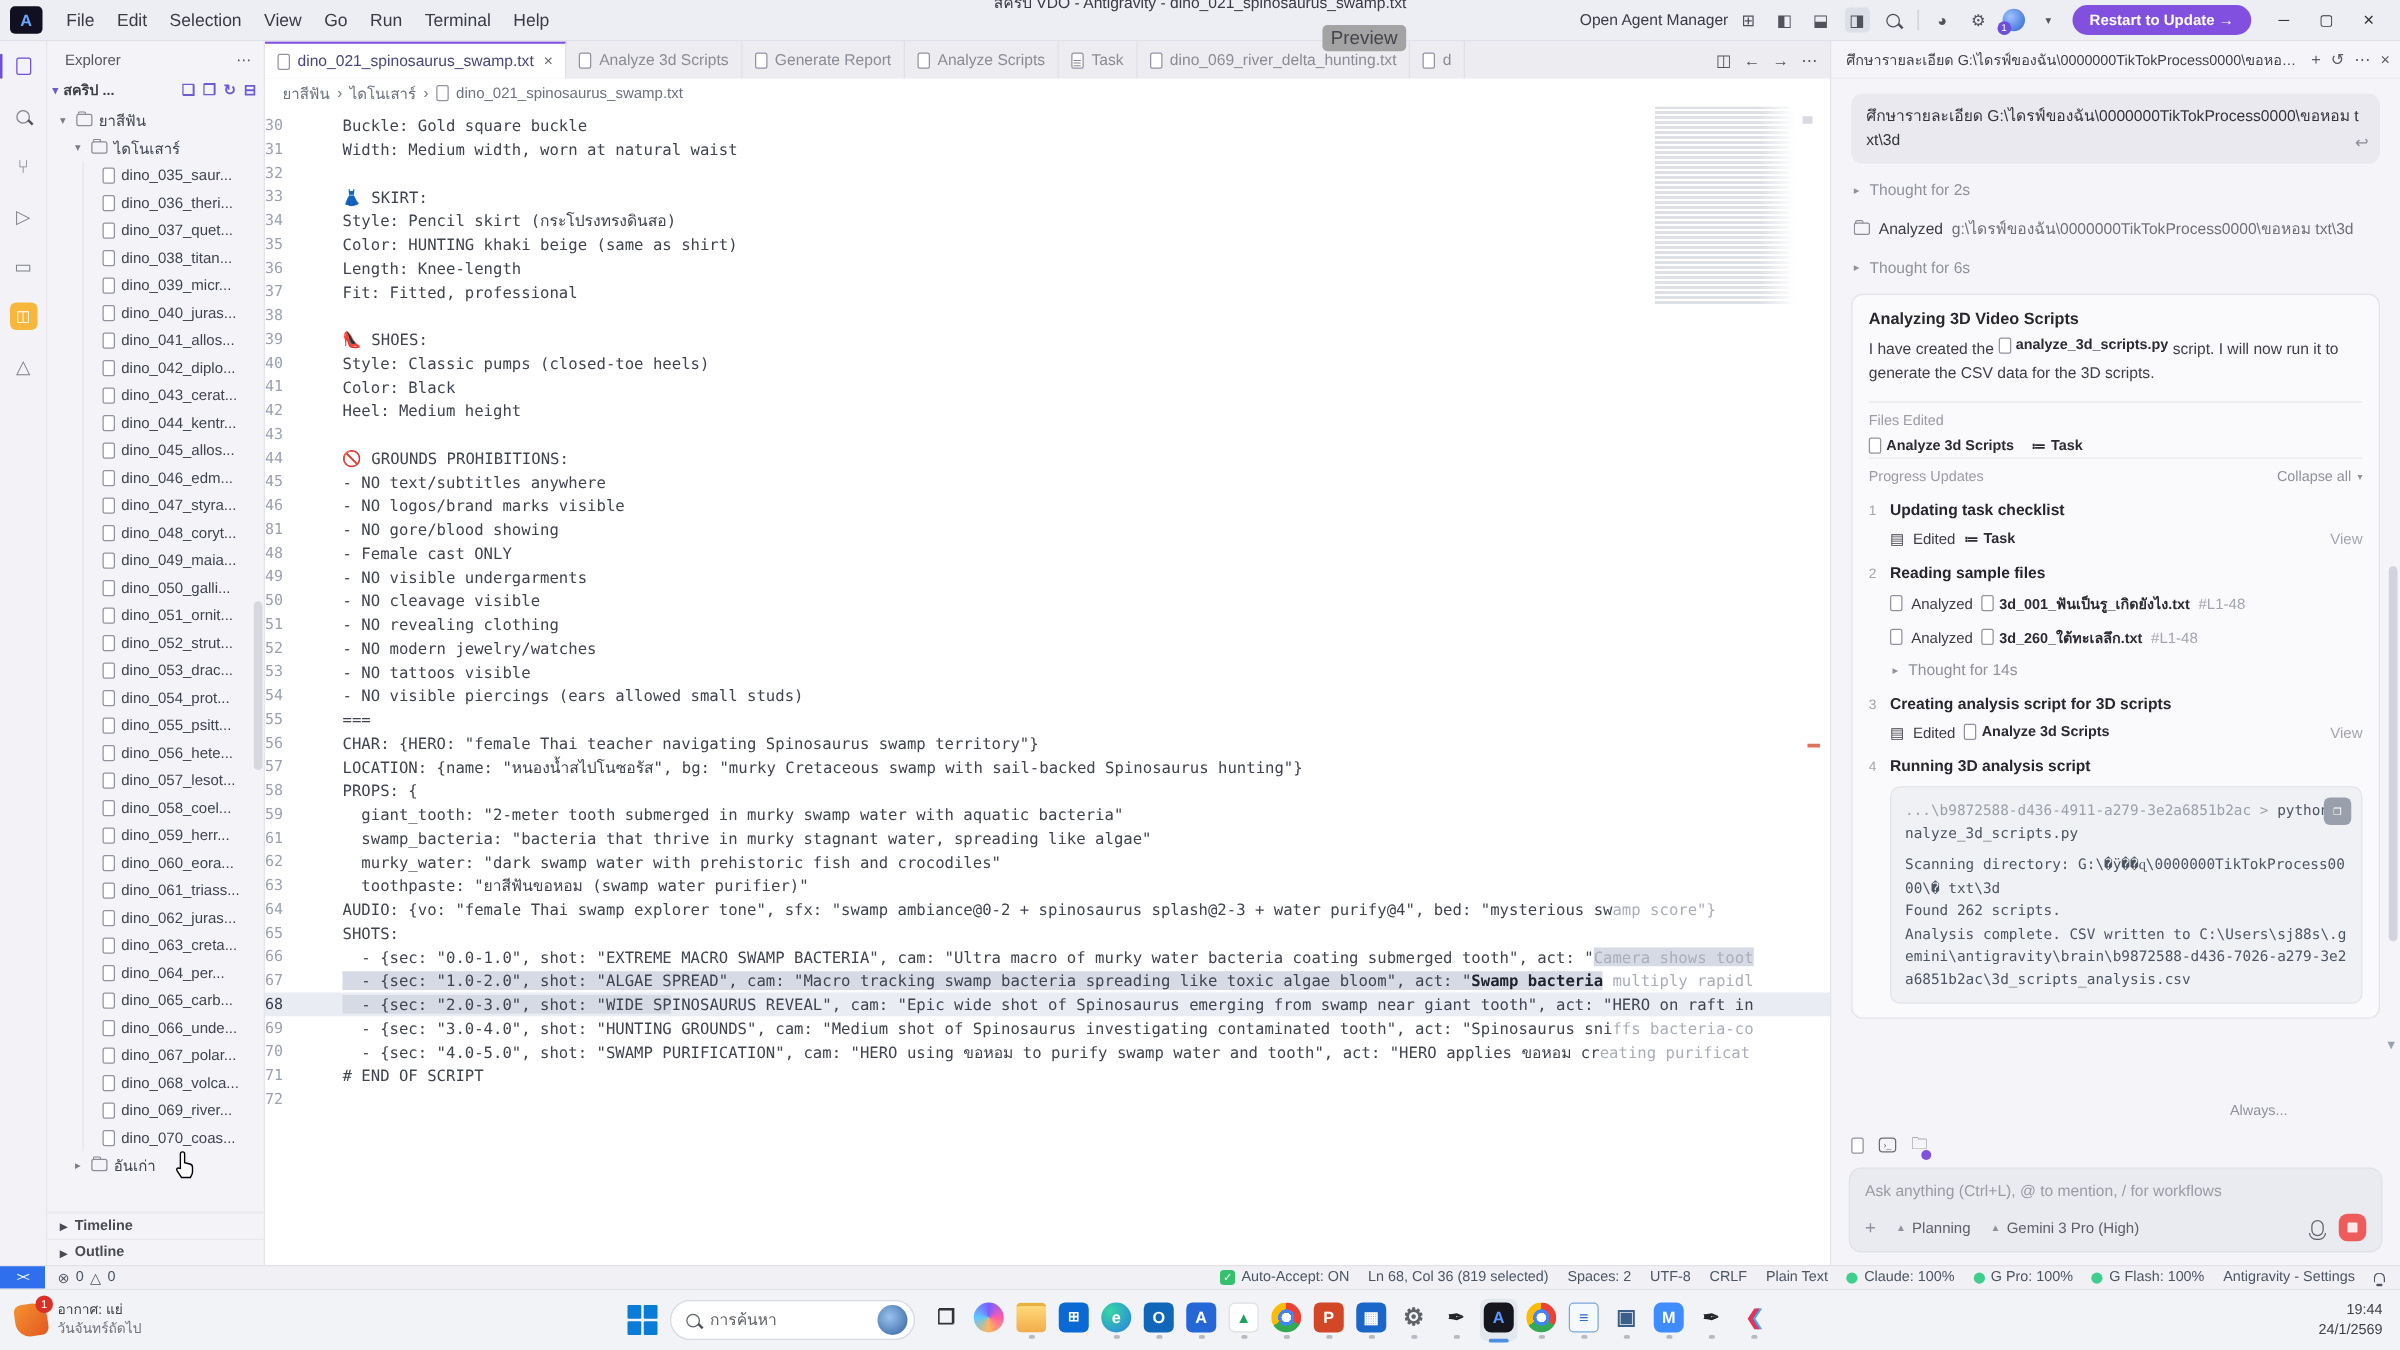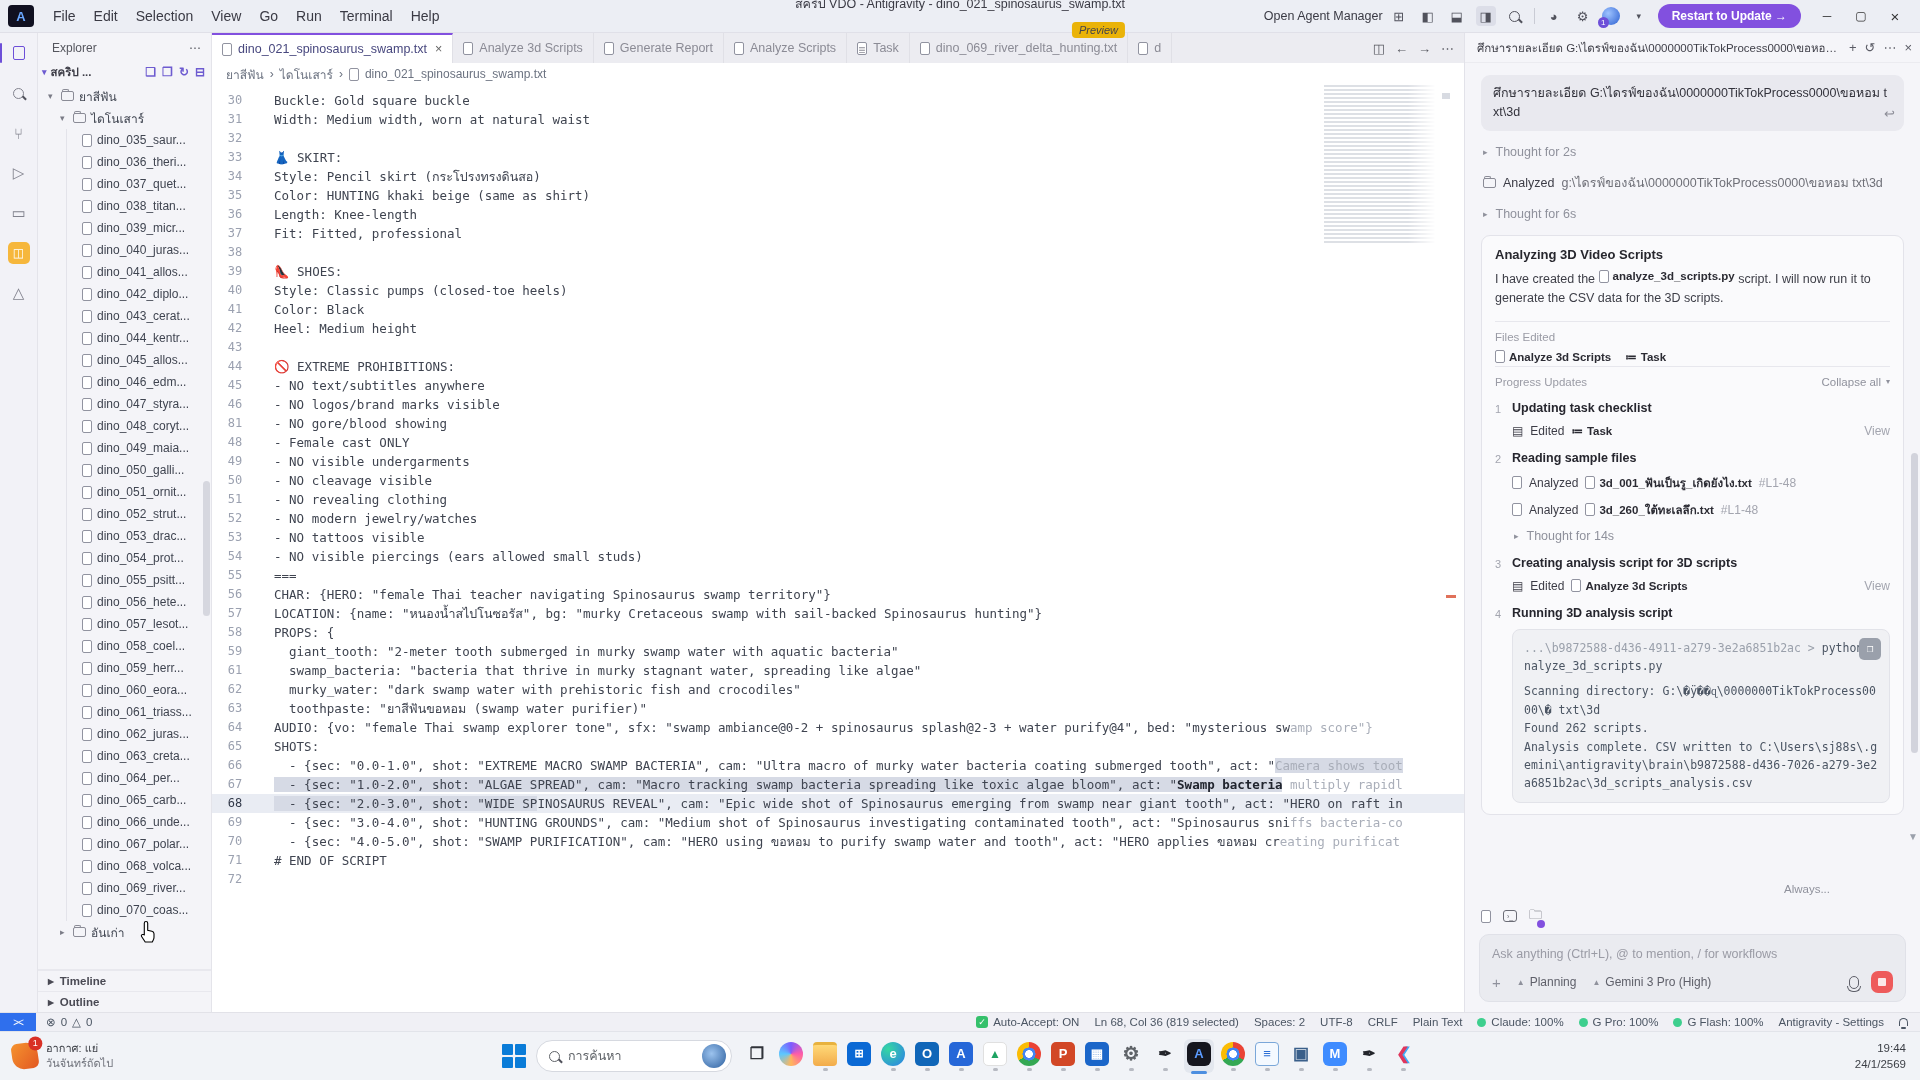--- a/index.html
+++ b/index.html
@@ -5,21 +5,21 @@
   * { margin:0; padding:0; box-sizing:border-box; }
   html,body { width:1920px; height:1080px; overflow:hidden; font-family:"Liberation Sans",sans-serif; background:#f0f0f5; }
   .window { width:1920px; height:1080px; display:flex; flex-direction:column; }
 
   
   .titlebar { height:33px; background:#eceef4; display:flex; align-items:center; border-bottom:1px solid #e0e0e8; position:relative; flex:none; }
   .applogo { width:26px; height:22px; margin-left:8px; border-radius:4px; background:#101020; display:flex; align-items:center; justify-content:center; color:#6aa7ff; font-size:13px; font-weight:bold; }
   .menus { display:flex; margin-left:10px; }
   .menus .mi { padding:4px 9px; font-size:14px; color:#3a3a44; border-radius:4px; }
   .tb-title { position:absolute; left:50%; transform:translateX(-50%); display:flex; align-items:flex-end; gap:8px; font-size:12.5px; color:#3a3a44; white-space:nowrap;flex-direction:column; }
-  .preview-badge { background:#eab308; border-radius:4px; padding:2px 7px; font-size:11px; color:#44444c;font-style:italic; }
+  .preview-badge { background:#a3a3a3; border-radius:4px; padding:2px 7px; font-size:15px; color:#44444c; }
   .tb-right { margin-left:auto; display:flex; align-items:center; gap:9px; padding-right:8px; }
   .agent-mgr { display:flex; align-items:center; gap:6px; font-size:12.5px; color:#3a3a44; }
   .ico { color:#51525c; font-size:13px; line-height:1; display:inline-flex; align-items:center; justify-content:center; width:20px; height:20px; border-radius:4px; }
   .ico.boxed { background:#dcdee8; }
   .vdiv { width:1px; height:16px; background:#c9cbd4; }
   .mag { width:11px; height:11px; border:1.6px solid #51525c; border-radius:50%; position:relative; display:inline-block; }
   .mag::after { content:""; position:absolute; width:5px; height:1.6px; background:#51525c; transform:rotate(45deg); right:-4px; bottom:-1px; }
   .avatar { width:18px; height:18px; border-radius:50%; background:radial-gradient(circle at 35% 35%, #9ec3ff, #2b5fd0); position:relative; }
   .avatar .abadge { position:absolute; left:-4px; bottom:-3px; background:#6d4fd8; color:#fff; font-size:8px; border-radius:50%; width:11px; height:11px; display:flex; align-items:center; justify-content:center; }
   .restart-btn { background:#8250df; color:#fff; font-size:12px; font-weight:bold; border:none; border-radius:13px; padding:5px 14px; }
@@ -60,21 +60,21 @@
   .tabbar { height:30px; background:#ececf1; display:flex; align-items:stretch; flex:none; }
   .tab { display:flex; align-items:center; gap:6px; padding:0 10px; font-size:12.5px; color:#8b8b95; border-right:1px solid #e0e0e6; white-space:nowrap; overflow:hidden; }
   .tab.active { background:#fff; color:#47477e; border-top:2px solid #8250df; }
   .tab .tclose { display:none; color:#666; margin-left:2px; }
   .tab .tclose.show { display:inline; }
   .tab .tfic.task::before { content:"≡"; font-size:12px; }
   .tabbar-acts { margin-left:auto; display:flex; align-items:center; gap:10px; padding:0 10px; color:#55565e; font-size:13px; flex:none; }
   .breadcrumb { height:22px; display:flex; align-items:center; gap:6px; padding-left:14px; font-size:12px; color:#6b7280; background:#fff; flex:none; }
   .editorbody { flex:1; position:relative; overflow:hidden; font-family:"DejaVu Sans Mono",monospace; font-size:12.5px; line-height:19px; padding-top:6px; }
   .eline { display:flex; height:19px; white-space:pre; position:relative; }
-  .eline .ln { width:46px; text-align:center; color:#9ba1b0; flex:none; font-size:12px; padding-right:0; }
+  .eline .ln { width:46px; text-align:left; color:#9ba1b0; flex:none; font-size:12px; padding-right:0; }
   .eline .lt { margin-left:16px; color:#3f4450; }
   .eline.cur { background:#e9ecf3; }
   .eline.cur .ln { color:#333a4a; }
   .seg.sel { background:#d6dae5; }
   .seg.dim { color:#a9aeb9; }
   .seg.b { font-weight:bold; color:#20242e; }
   .minimap { position:absolute; top:0; right:28px; width:112px; height:160px;
     background:repeating-linear-gradient(to bottom,#c3c7d1 0 2px,transparent 2px 4px);
     -webkit-mask:linear-gradient(to right,#000 75%,transparent); mask:linear-gradient(to right,#000 75%,transparent); opacity:.55; }
   .ruler { position:absolute; top:0; right:0; width:28px; height:100%; }
@@ -531,21 +531,21 @@
             <div class="eline">
               <span class="ln">42</span>
               <span class="lt"><span class="seg">Heel: Medium height</span></span>
             </div>
             <div class="eline">
               <span class="ln">43</span>
               <span class="lt"><span class="seg"></span></span>
             </div>
             <div class="eline">
               <span class="ln">44</span>
-              <span class="lt"><span class="seg">🚫 EXTREME PROHIBITIONS:</span></span>
+              <span class="lt"><span class="seg">🚫 GROUNDS PROHIBITIONS:</span></span>
             </div>
             <div class="eline">
               <span class="ln">45</span>
               <span class="lt"><span class="seg">- NO text/subtitles anywhere</span></span>
             </div>
             <div class="eline">
               <span class="ln">46</span>
               <span class="lt"><span class="seg">- NO logos/brand marks visible</span></span>
             </div>
             <div class="eline">

